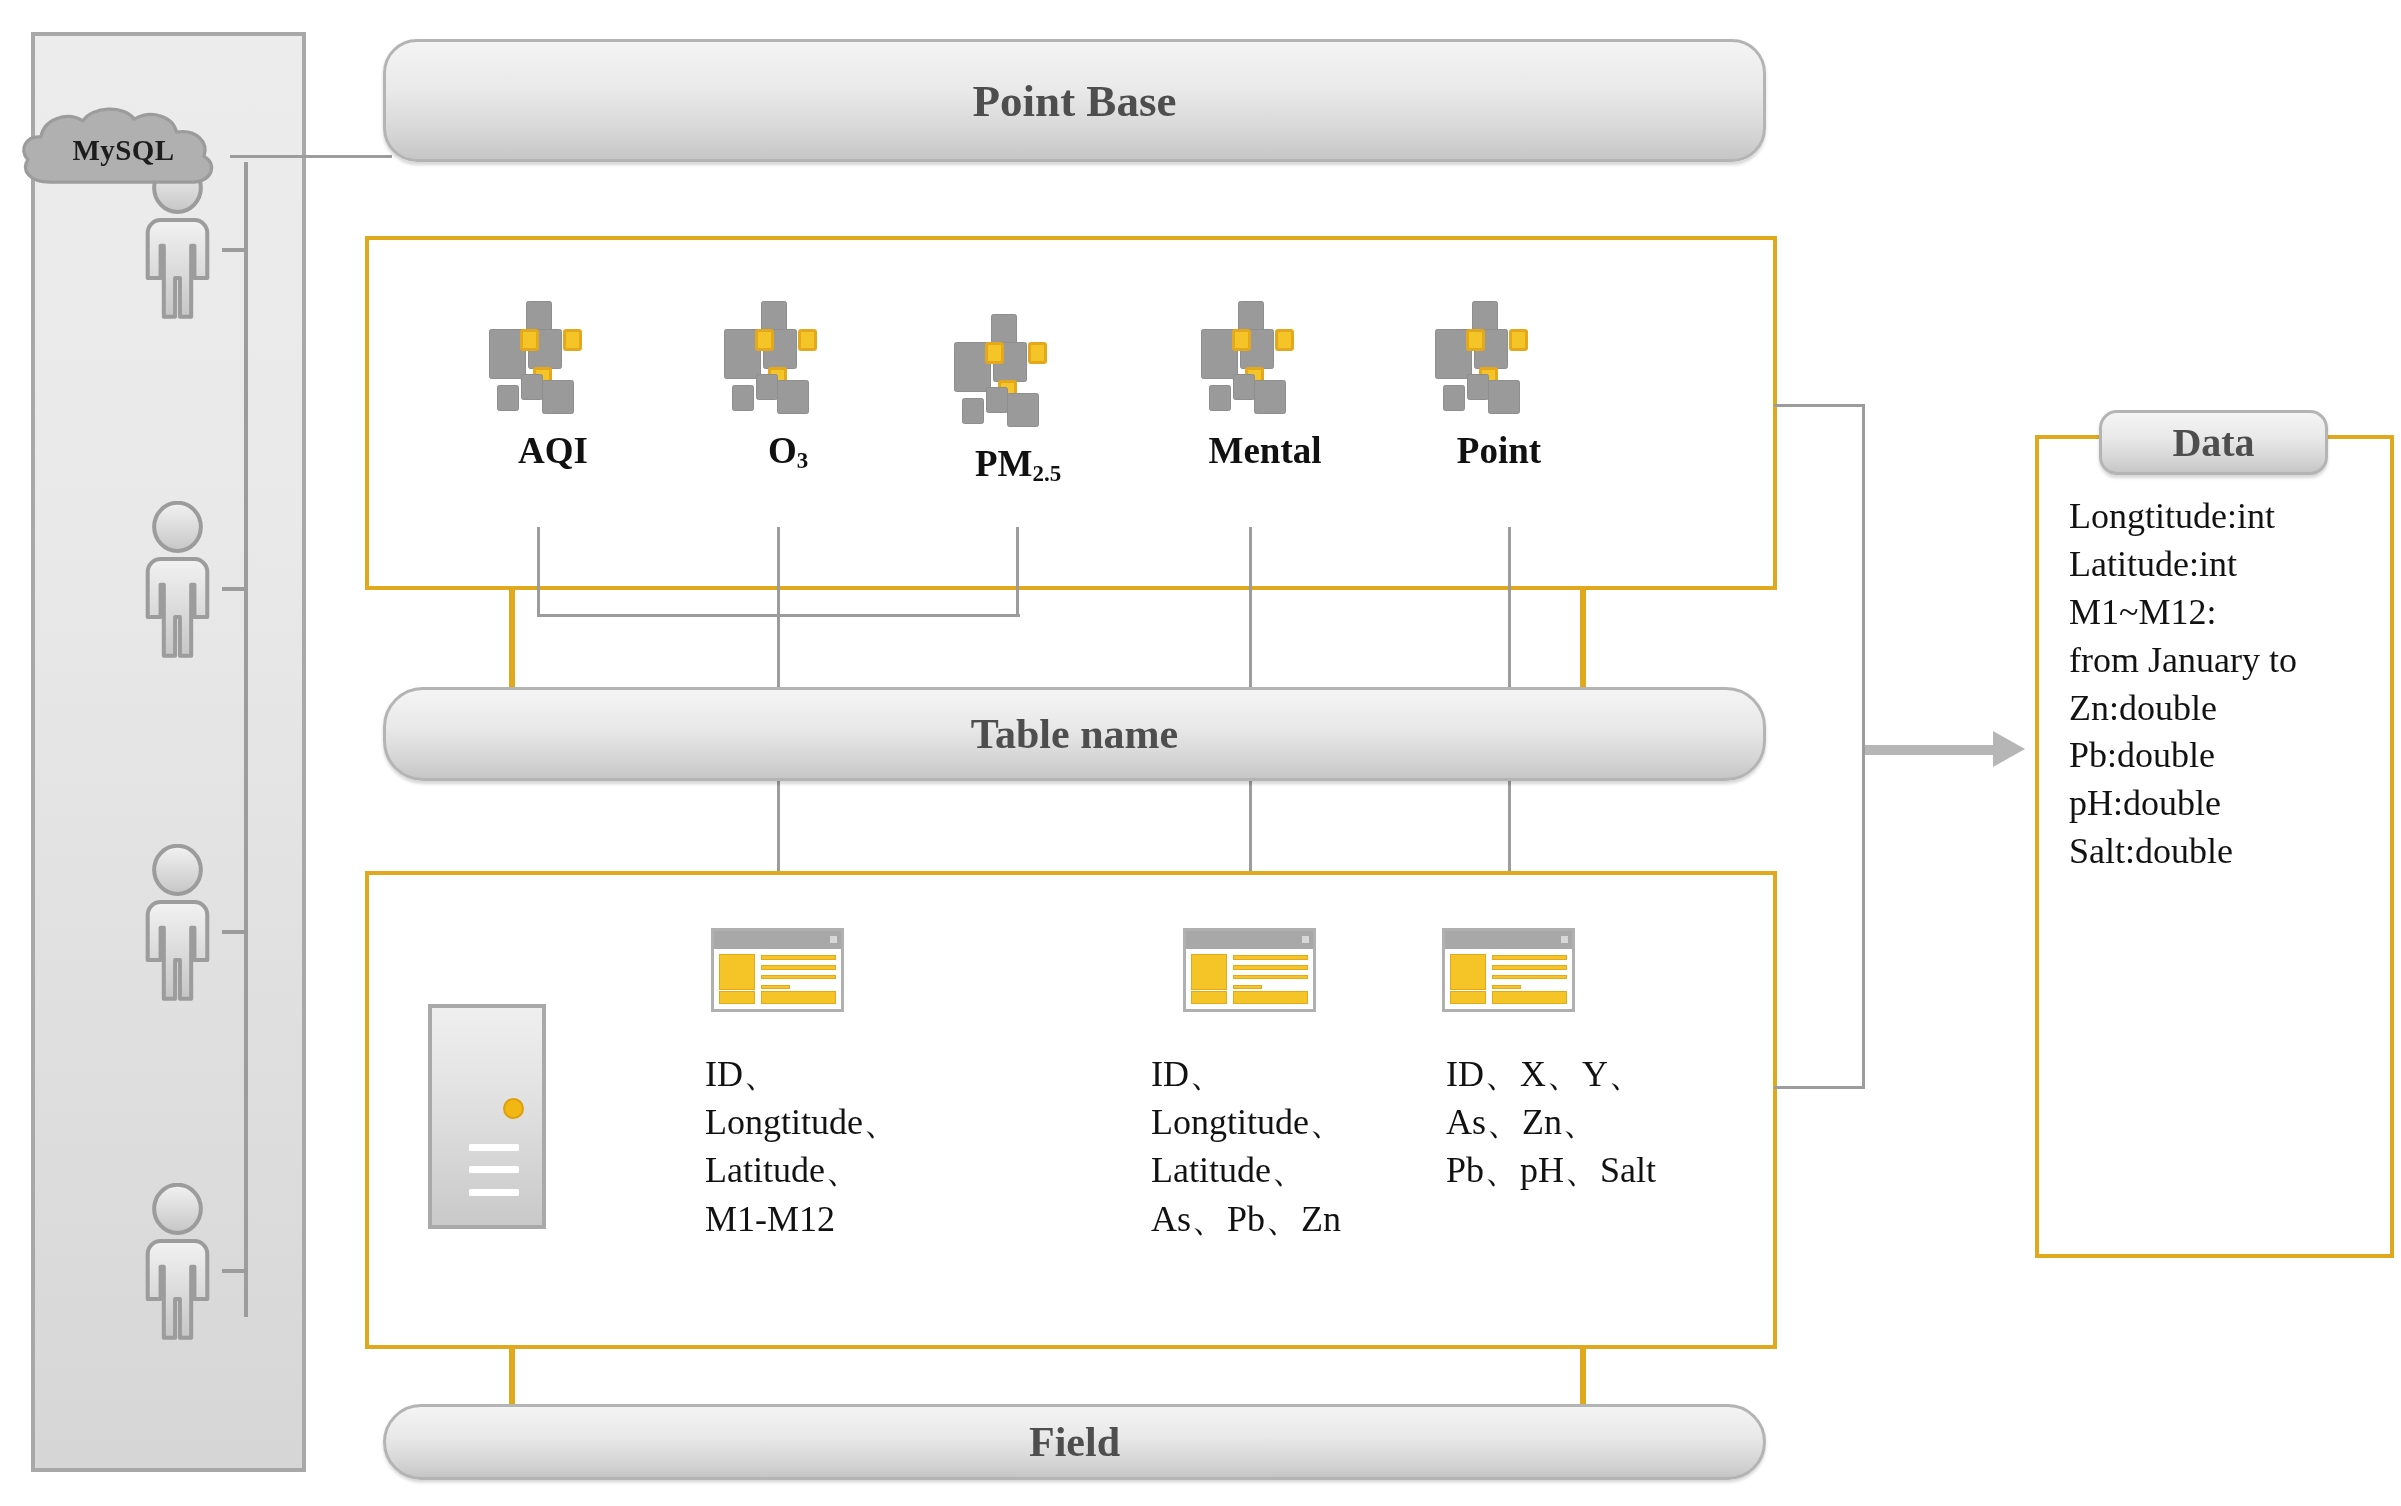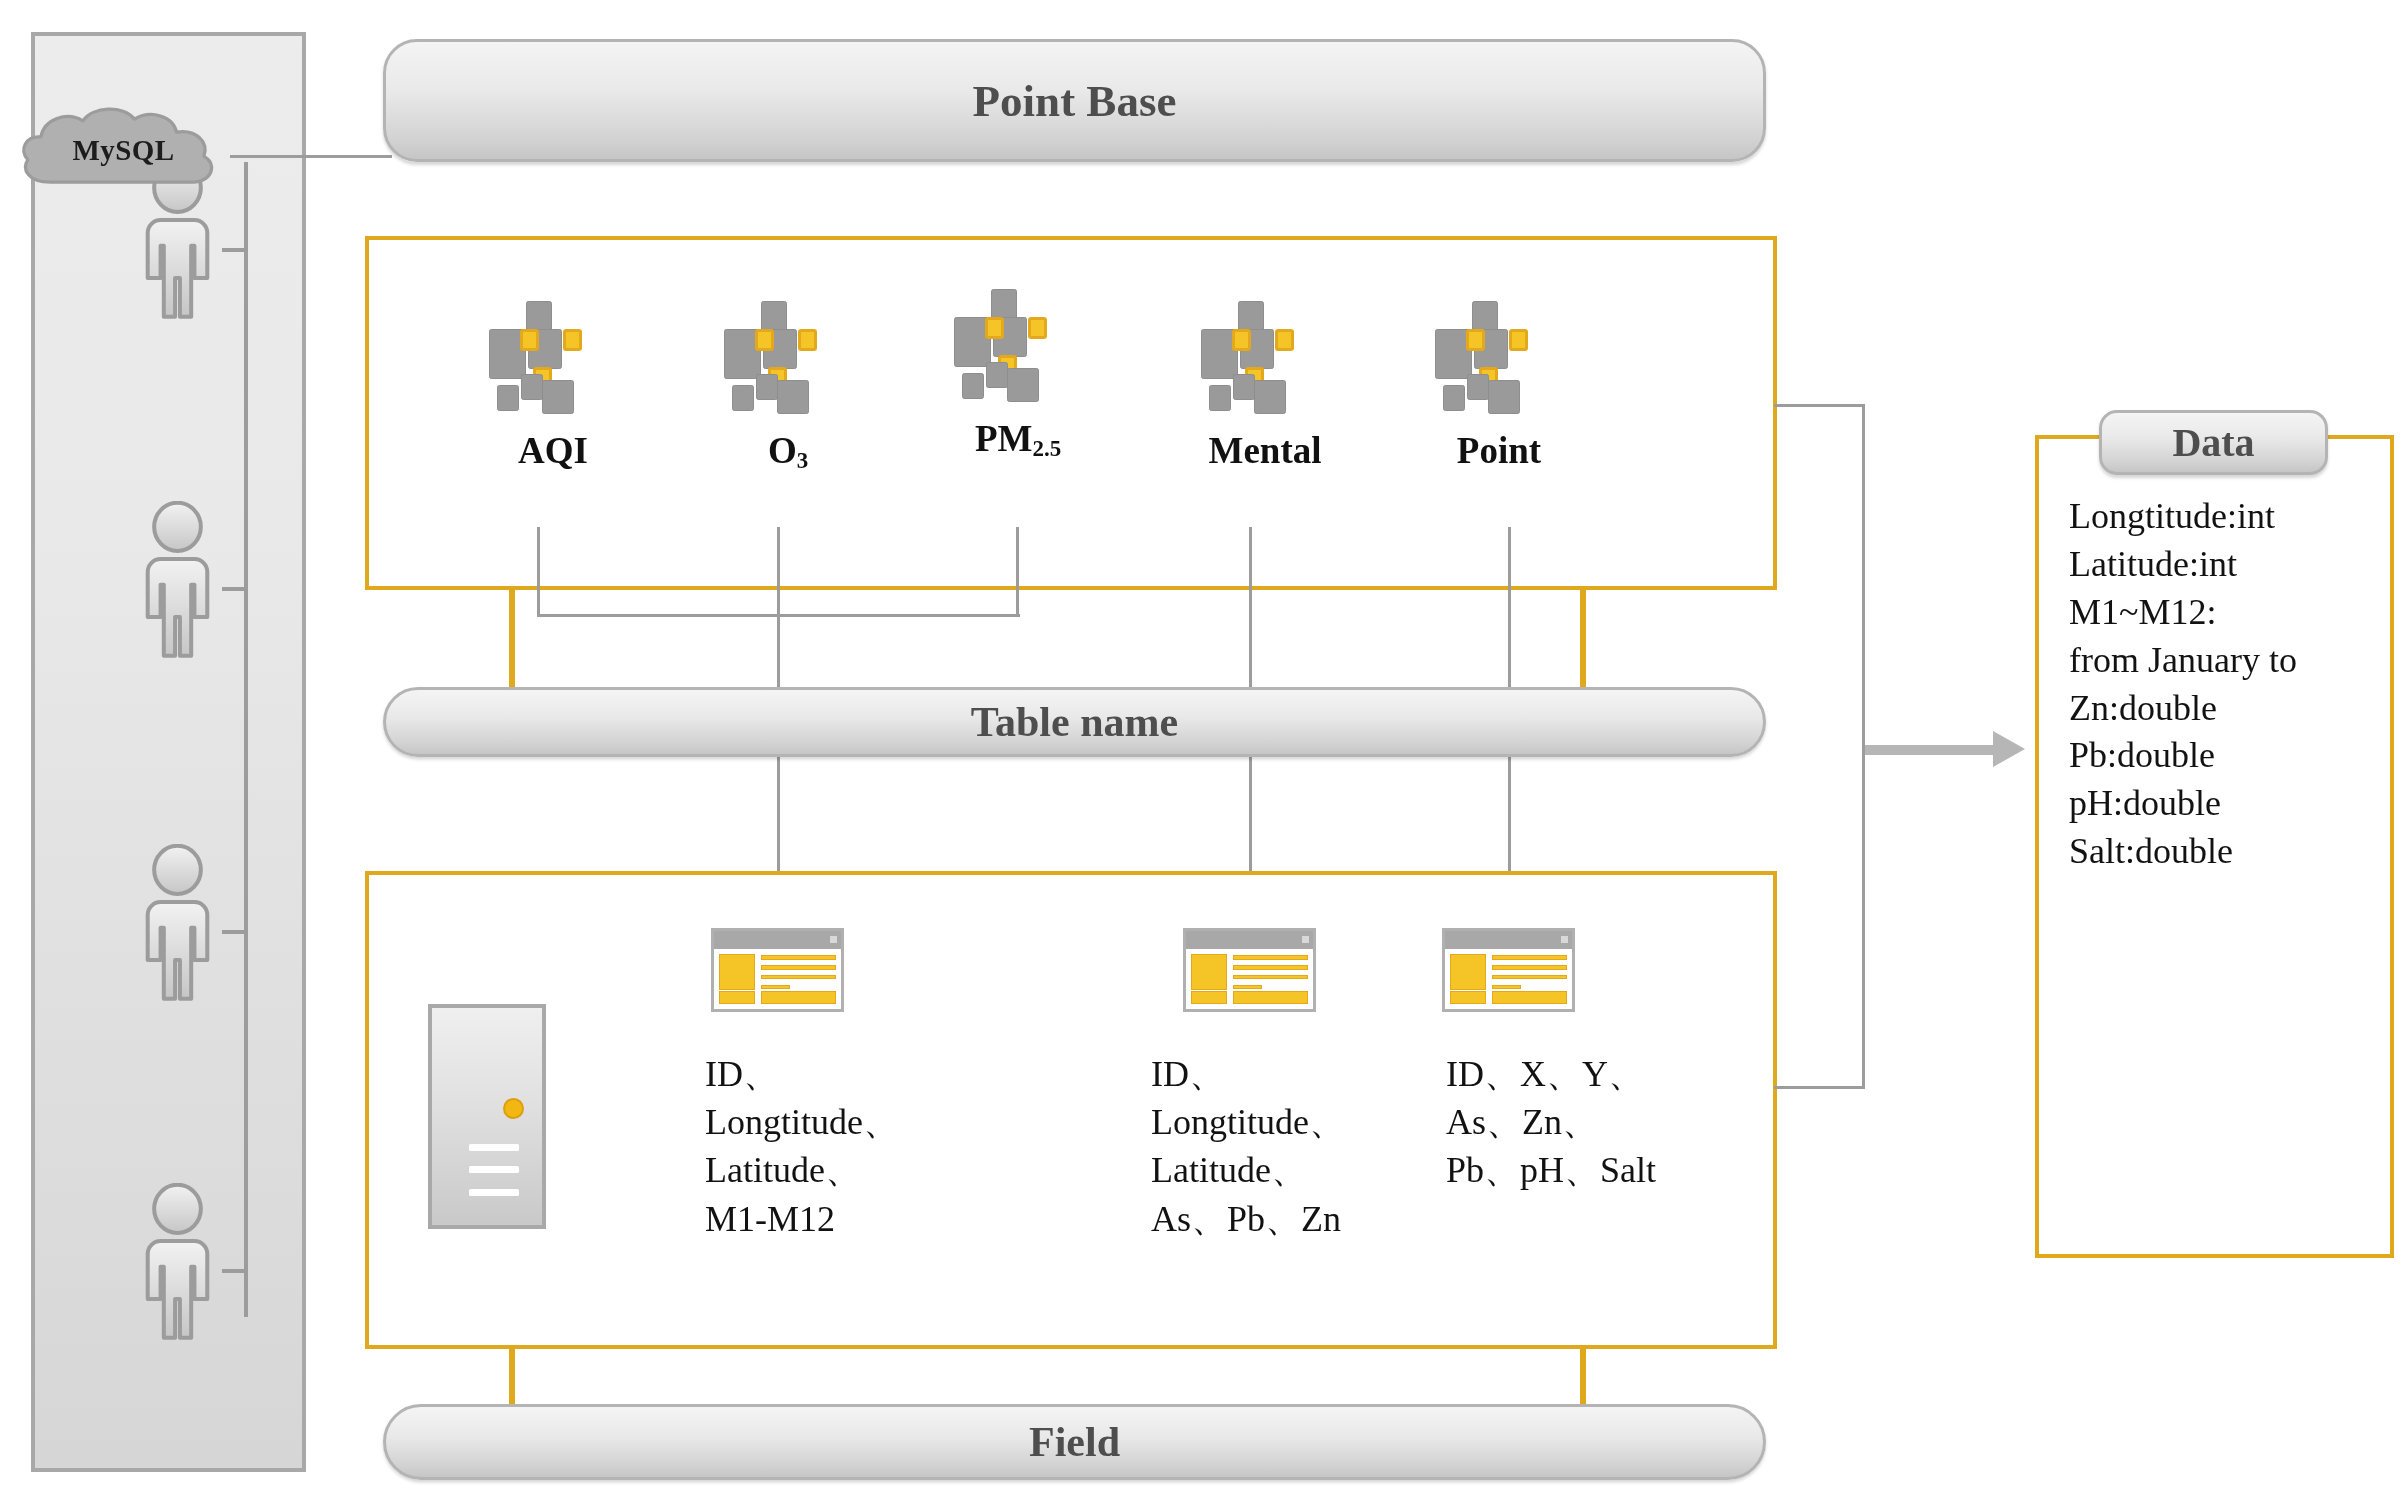--- a/index.html
+++ b/index.html
@@ -38,21 +38,21 @@
 
   
   .pill{
     background:linear-gradient(to bottom,#f4f4f4 0%,#e9e9e9 42%,#d3d3d3 82%,#c6c6c6 100%);
     border:3.2px solid #b4b4b4;
     display:flex;align-items:center;justify-content:center;
     box-sizing:border-box;color:#4e4e4e;font-weight:bold;
     box-shadow:0 2.4px 3.2px rgba(0,0,0,.16);
   }
   #database-pill{left:383px;top:39px;width:1383px;height:123px;border-radius:34px;font-size:45px;}
-  #tablename-pill{left:383px;top:687px;width:1383px;height:70px;border-radius:40px;font-size:42px;align-items:center;}
+  #tablename-pill{left:383px;top:687px;width:1383px;height:94px;border-radius:40px;font-size:42px;align-items:center;}
   #field-pill{left:383px;top:1404px;width:1383px;height:76px;border-radius:38px;font-size:42px;}
   #type-pill{
     left:2099px;top:410px;width:229px;height:65px;border-radius:18px;font-size:40px;
   }
 
   
   .ybox{border:4.8px solid #e0a81c;background:#ffffff;box-sizing:border-box;}
   #tables-box{left:365px;top:236px;width:1412px;height:354px;}
   #fields-box{left:365px;top:871px;width:1412px;height:478px;}
   #type-box{left:2035px;top:435px;width:359px;height:823px;}
@@ -190,21 +190,21 @@
     <i class="gold" style="left:31px;top:27.5px;width:19.4px;height:22.6px;"></i>
     <i class="gold" style="left:74px;top:27.5px;width:19.4px;height:22.6px;"></i>
     <i class="gold" style="left:44px;top:66px;width:19.4px;height:22.6px;"></i>
     <i class="sq" style="left:32px;top:73px;width:22.6px;height:26px;"></i>
     <i class="sq" style="left:8px;top:84px;width:22.6px;height:26px;"></i>
     <i class="sq" style="left:53px;top:79px;width:32px;height:34px;"></i>
   </div>
   <div class="tlabel"><span>O</span><sub>3</sub></div>
 </div>
 
-<div class="abs table-item" style="left:917px;top:289px;">
+<div class="abs table-item" style="left:917px;top:314px;">
   <div class="cluster">
     <i class="sq" style="left:37px;top:0px;width:26px;height:31px;"></i>
     <i class="sq" style="left:0px;top:27.5px;width:37px;height:50px;"></i>
     <i class="sq" style="left:39px;top:27.5px;width:34px;height:40px;"></i>
     <i class="gold" style="left:31px;top:27.5px;width:19.4px;height:22.6px;"></i>
     <i class="gold" style="left:74px;top:27.5px;width:19.4px;height:22.6px;"></i>
     <i class="gold" style="left:44px;top:66px;width:19.4px;height:22.6px;"></i>
     <i class="sq" style="left:32px;top:73px;width:22.6px;height:26px;"></i>
     <i class="sq" style="left:8px;top:84px;width:22.6px;height:26px;"></i>
     <i class="sq" style="left:53px;top:79px;width:32px;height:34px;"></i>

